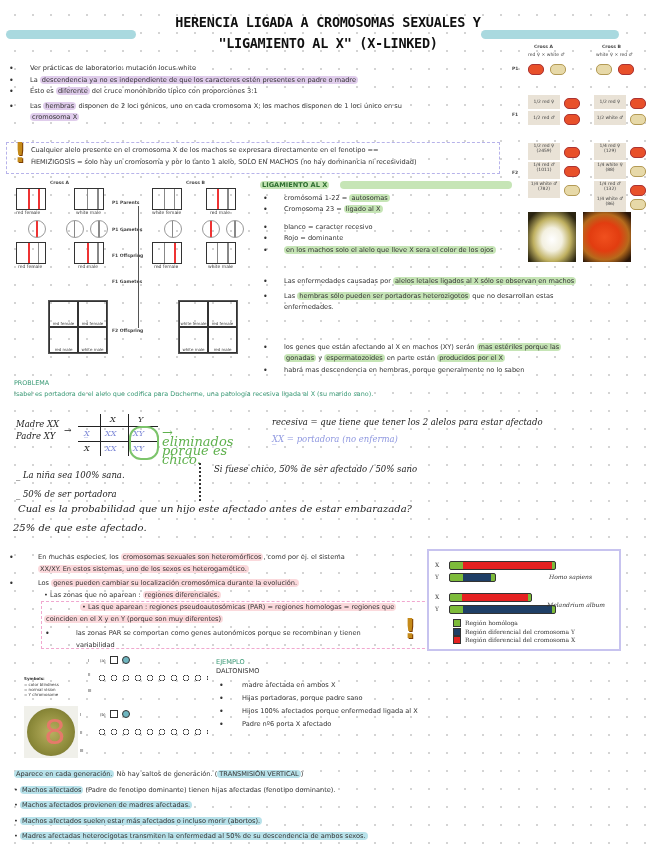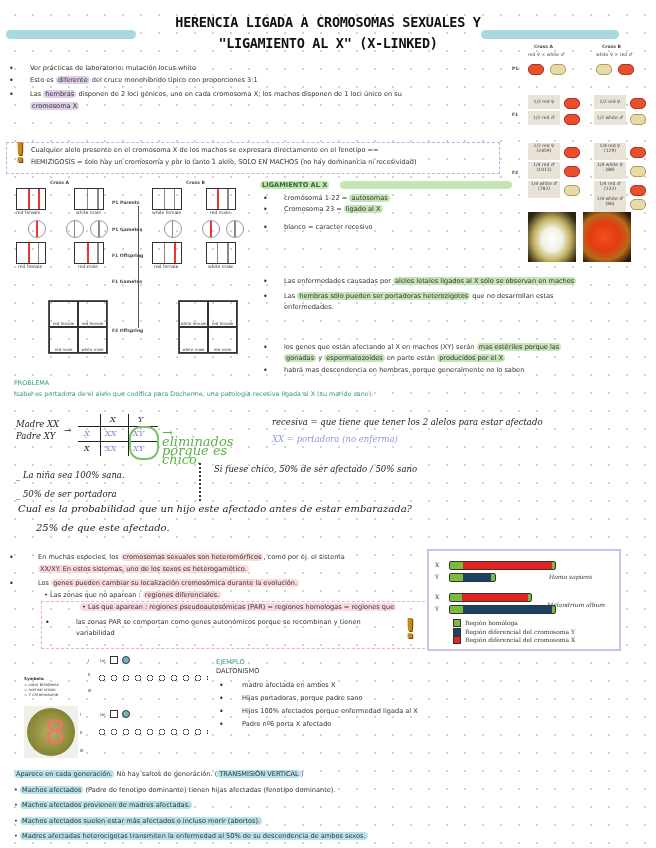--- a/index.html
+++ b/index.html
@@ -35,20 +35,21 @@
 
 <div class="abs bar" style="left:6px;top:30px;width:130px;"></div>
 <div class="abs bar" style="left:481px;top:30px;width:138px;"></div>
 <div class="abs title">
   <div>HERENCIA LIGADA A CROMOSOMAS SEXUALES Y</div>
   <div>"LIGAMIENTO AL X" (X-LINKED)</div>
 </div>
 
 <div class="abs txt" style="left:6px;top:63px;width:490px;">
   <div class="li"><span>Ver prácticas de laboratorio: mutación locus white</span></div>
+  <div class="li"><span>La </span><span class="hp">descendencia ya no es independiente de que los caracteres estén presentes en padre o madre</span></div>
   <div class="li"><span>Esto es </span><span class="hp">diferente</span><span> del cruce monohíbrido típico con proporciones 3:1</span></div>
   <div class="li" style="margin-top:3px;"><span>Las </span><span class="hp">hembras</span><span> disponen de 2 loci génicos, uno en cada cromosoma X; los machos disponen de 1 loci único en su</span></div>
   <div style="padding-left:24px;"><span class="hp">cromosoma X</span></div>
 </div>
 
 <div class="abs txt dash-purple" style="left:6px;top:142px;width:492px;height:28px;padding-top:2px;">
   <div style="padding-left:24px;">Cualquier alelo presente en el cromosoma X de los machos se expresara directamente en el fenotipo ==</div>
   <div style="padding-left:24px;">HEMIZIGOSIS = solo hay un cromosoma y por lo tanto 1 alelo, SOLO EN MACHOS (no hay dominancia ni recesividad)</div>
 </div>
 <div class="abs warn" style="left:14px;top:138px;">!</div>
@@ -137,20 +138,22 @@
     <div class="gridcell" style="font-size:4px;display:flex;align-items:flex-end;justify-content:center;">red male</div>
   </div>
 </div>
 
 <div class="abs" style="left:340px;top:181px;width:172px;height:8px;border-radius:5px;background:#c6e5b6;"></div>
 <div class="abs txt" style="left:260px;top:180px;width:350px;">
   <div style="font-weight:bold;color:#2d6e2f;"><span class="hg">LIGAMIENTO AL X</span></div>
   <div class="li" style="margin-top:1px;"><span>cromosoma 1-22 = </span><span class="hg">autosomas</span></div>
   <div class="li"><span>Cromosoma 23 = </span><span class="hg">ligado al X</span></div>
   <div class="li" style="margin-top:6px;"><span>blanco = caracter recesivo</span></div>
+  <div class="li"><span>Rojo = dominante</span></div>
+  <div class="li"><span class="hg">en los machos solo el alelo que lleve X sera el color de los ojos</span></div>
 </div>
 
 <div class="abs" style="left:528px;top:212px;width:48px;height:50px;background:radial-gradient(ellipse at 50% 55%,#fff 0,#f3f0e0 30%,#bfb060 55%,#2a2410 85%);"></div>
 <div class="abs" style="left:583px;top:212px;width:48px;height:50px;background:radial-gradient(ellipse at 45% 50%,#f0501e 0,#e23d10 40%,#b66a1c 65%,#2a1608 90%);"></div>
 
 <div class="abs txt" style="left:260px;top:276px;width:390px;">
   <div class="li"><span>Las enfermedades causadas por </span><span class="hg">alelos letales ligados al X sólo se observan en machos</span></div>
   <div class="li" style="margin-top:3px;"><span>Las </span><span class="hg">hembras sólo pueden ser portadoras heterozigotos</span><span> que no desarrollan estas</span></div>
   <div style="padding-left:24px;">enfermedades.</div>
   <div class="li" style="margin-top:28px;"><span>los genes que están afectando al X en machos (XY) serán </span><span class="hg">mas estériles porque las</span></div>
@@ -187,30 +190,31 @@
 <div class="abs hand" style="left:272px;top:417px;font-size:8.5px;">recesiva = que tiene que tener los 2 alelos para estar afectado</div>
 <div class="abs hand" style="left:272px;top:434px;font-size:8.5px;color:#8f98e0;">X̲X = portadora (no enferma)</div>
 
 <div class="abs hand" style="left:16px;top:466px;font-size:8.5px;line-height:19px;">
   <div>_ La niña sea 100% sana.</div>
   <div>_ 50% de ser portadora</div>
 </div>
 <div class="abs" style="left:199px;top:463px;height:38px;border-left:2px dotted #333;"></div>
 <div class="abs hand" style="left:214px;top:464px;font-size:8.5px;">Si fuese chico, 50% de ser afectado / 50% sano</div>
 <div class="abs hand" style="left:18px;top:503px;font-size:10px;">Cual es la probabilidad que un hijo este afectado antes de estar embarazada?</div>
-<div class="abs hand" style="left:36px;top:522px;font-size:10px;">25% de que este afectado.</div>
+<div class="abs hand" style="left:13px;top:522px;font-size:10px;">25% de que este afectado.</div>
 
 <div class="abs txt" style="left:6px;top:552px;width:410px;">
   <div class="li" style="padding-left:32px;"><span>En muchas especies, los </span><span class="hr">cromosomas sexuales son heteromórficos</span><span>, como por ej. el sistema</span></div>
   <div style="padding-left:32px;"><span class="hr">XX/XY. En estos sistemas, uno de los sexos es heterogamético.</span></div>
   <div class="li" style="padding-left:32px;margin-top:3px;"><span>Los </span><span class="hr">genes pueden cambiar su localización cromosómica durante la evolución.</span></div>
   <div style="padding-left:38px;"><span>• Las zonas que no aparean : </span><span class="hr">regiones diferenciales.</span></div>
 </div>
 <div class="abs txt dash-pink" style="left:4px;top:601px;width:412px;height:46px;margin-left:37px;">
   <div style="padding-left:38px;"><span class="hr">• Las que aparean : regiones pseudoautosómicas (PAR) = regiones homologas = regiones que</span></div>
+  <div style="padding-left:2px;"><span class="hr">coinciden en el X y en Y (porque son muy diferentes)</span></div>
   <div class="li" style="padding-left:34px;margin-top:3px;">las zonas PAR se comportan como genes autonómicos porque se recombinan y tienen</div>
   <div style="padding-left:34px;">variabilidad</div>
 </div>
 <div class="abs warn" style="left:404px;top:614px;">!</div>
 
 <div class="abs" style="left:427px;top:549px;width:190px;height:98px;border:2px solid #c7c3ef;background:#fff;font-family:'DejaVu Serif',serif;font-size:6px;color:#333;">
   <div class="abs" style="left:6px;top:10px;">X</div>
   <div class="chrom" style="left:20px;top:10px;width:105px;background:linear-gradient(90deg,#7dbb3a 0,#7dbb3a 12%,#e52121 12%,#e52121 97%,#7dbb3a 97%);"></div>
   <div class="abs" style="left:6px;top:22px;">Y</div>
   <div class="chrom" style="left:20px;top:22px;width:45px;background:linear-gradient(90deg,#7dbb3a 0,#7dbb3a 30%,#1f3f66 30%,#1f3f66 92%,#7dbb3a 92%);"></div>

